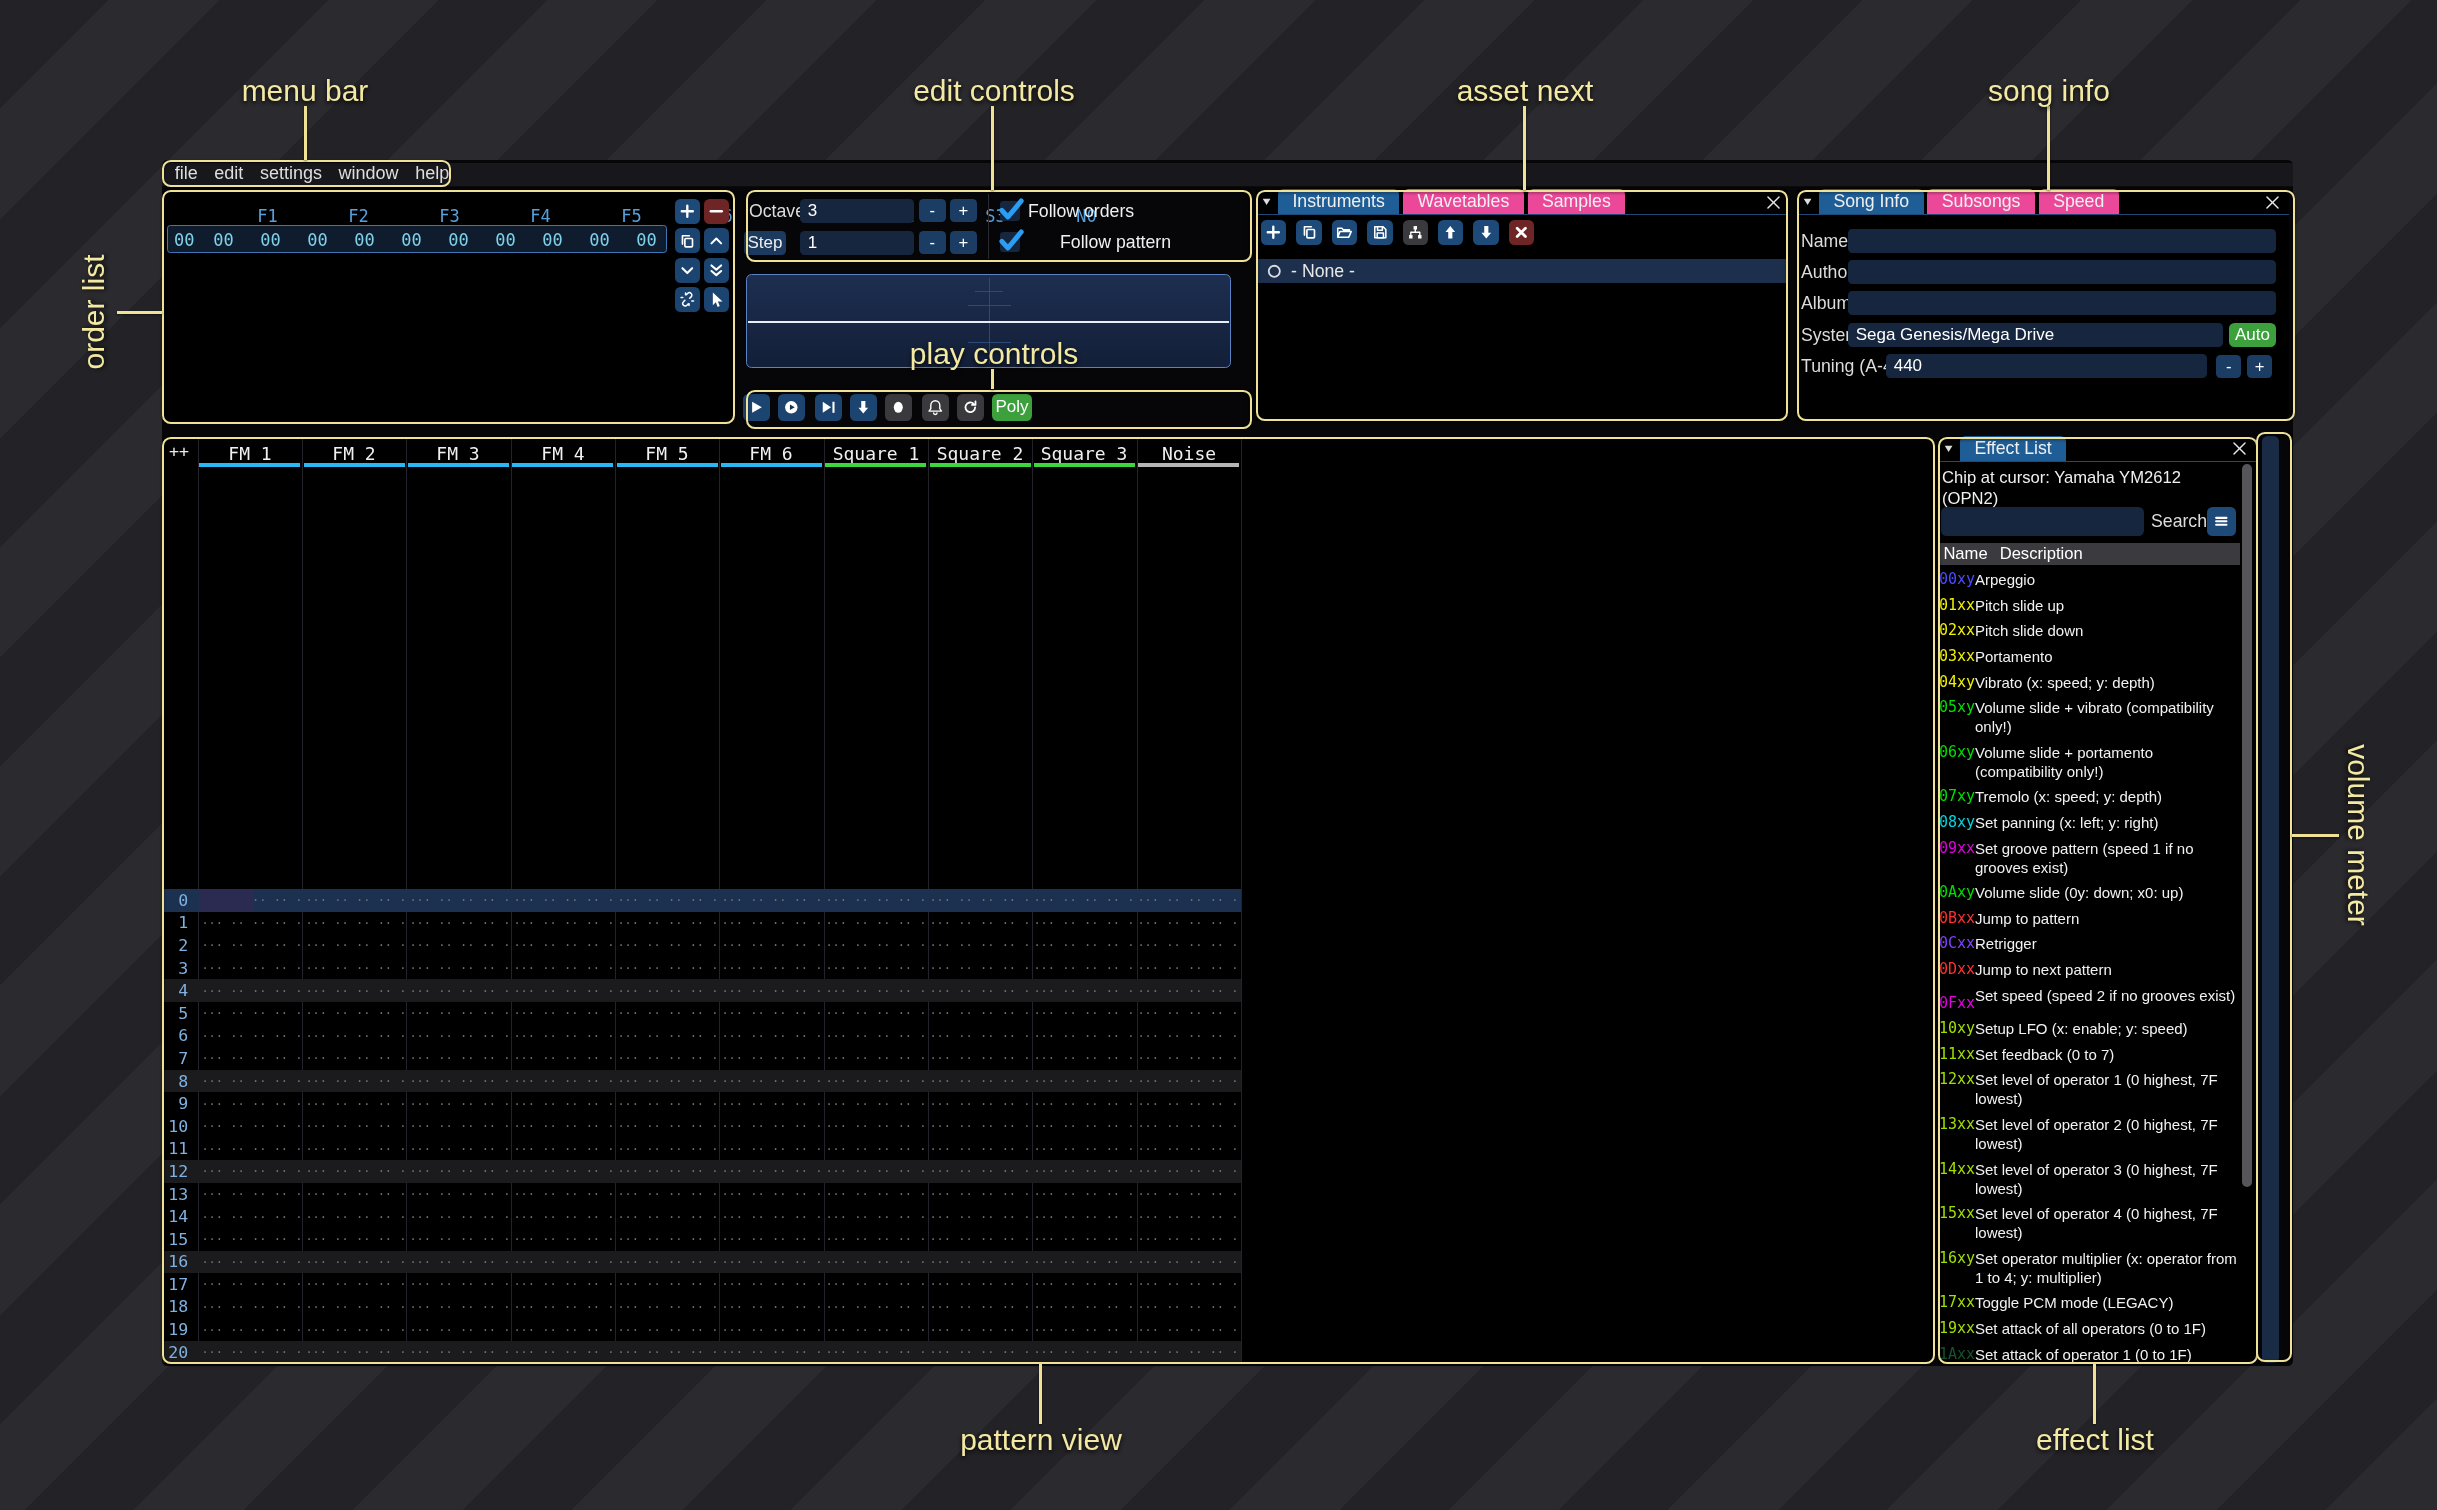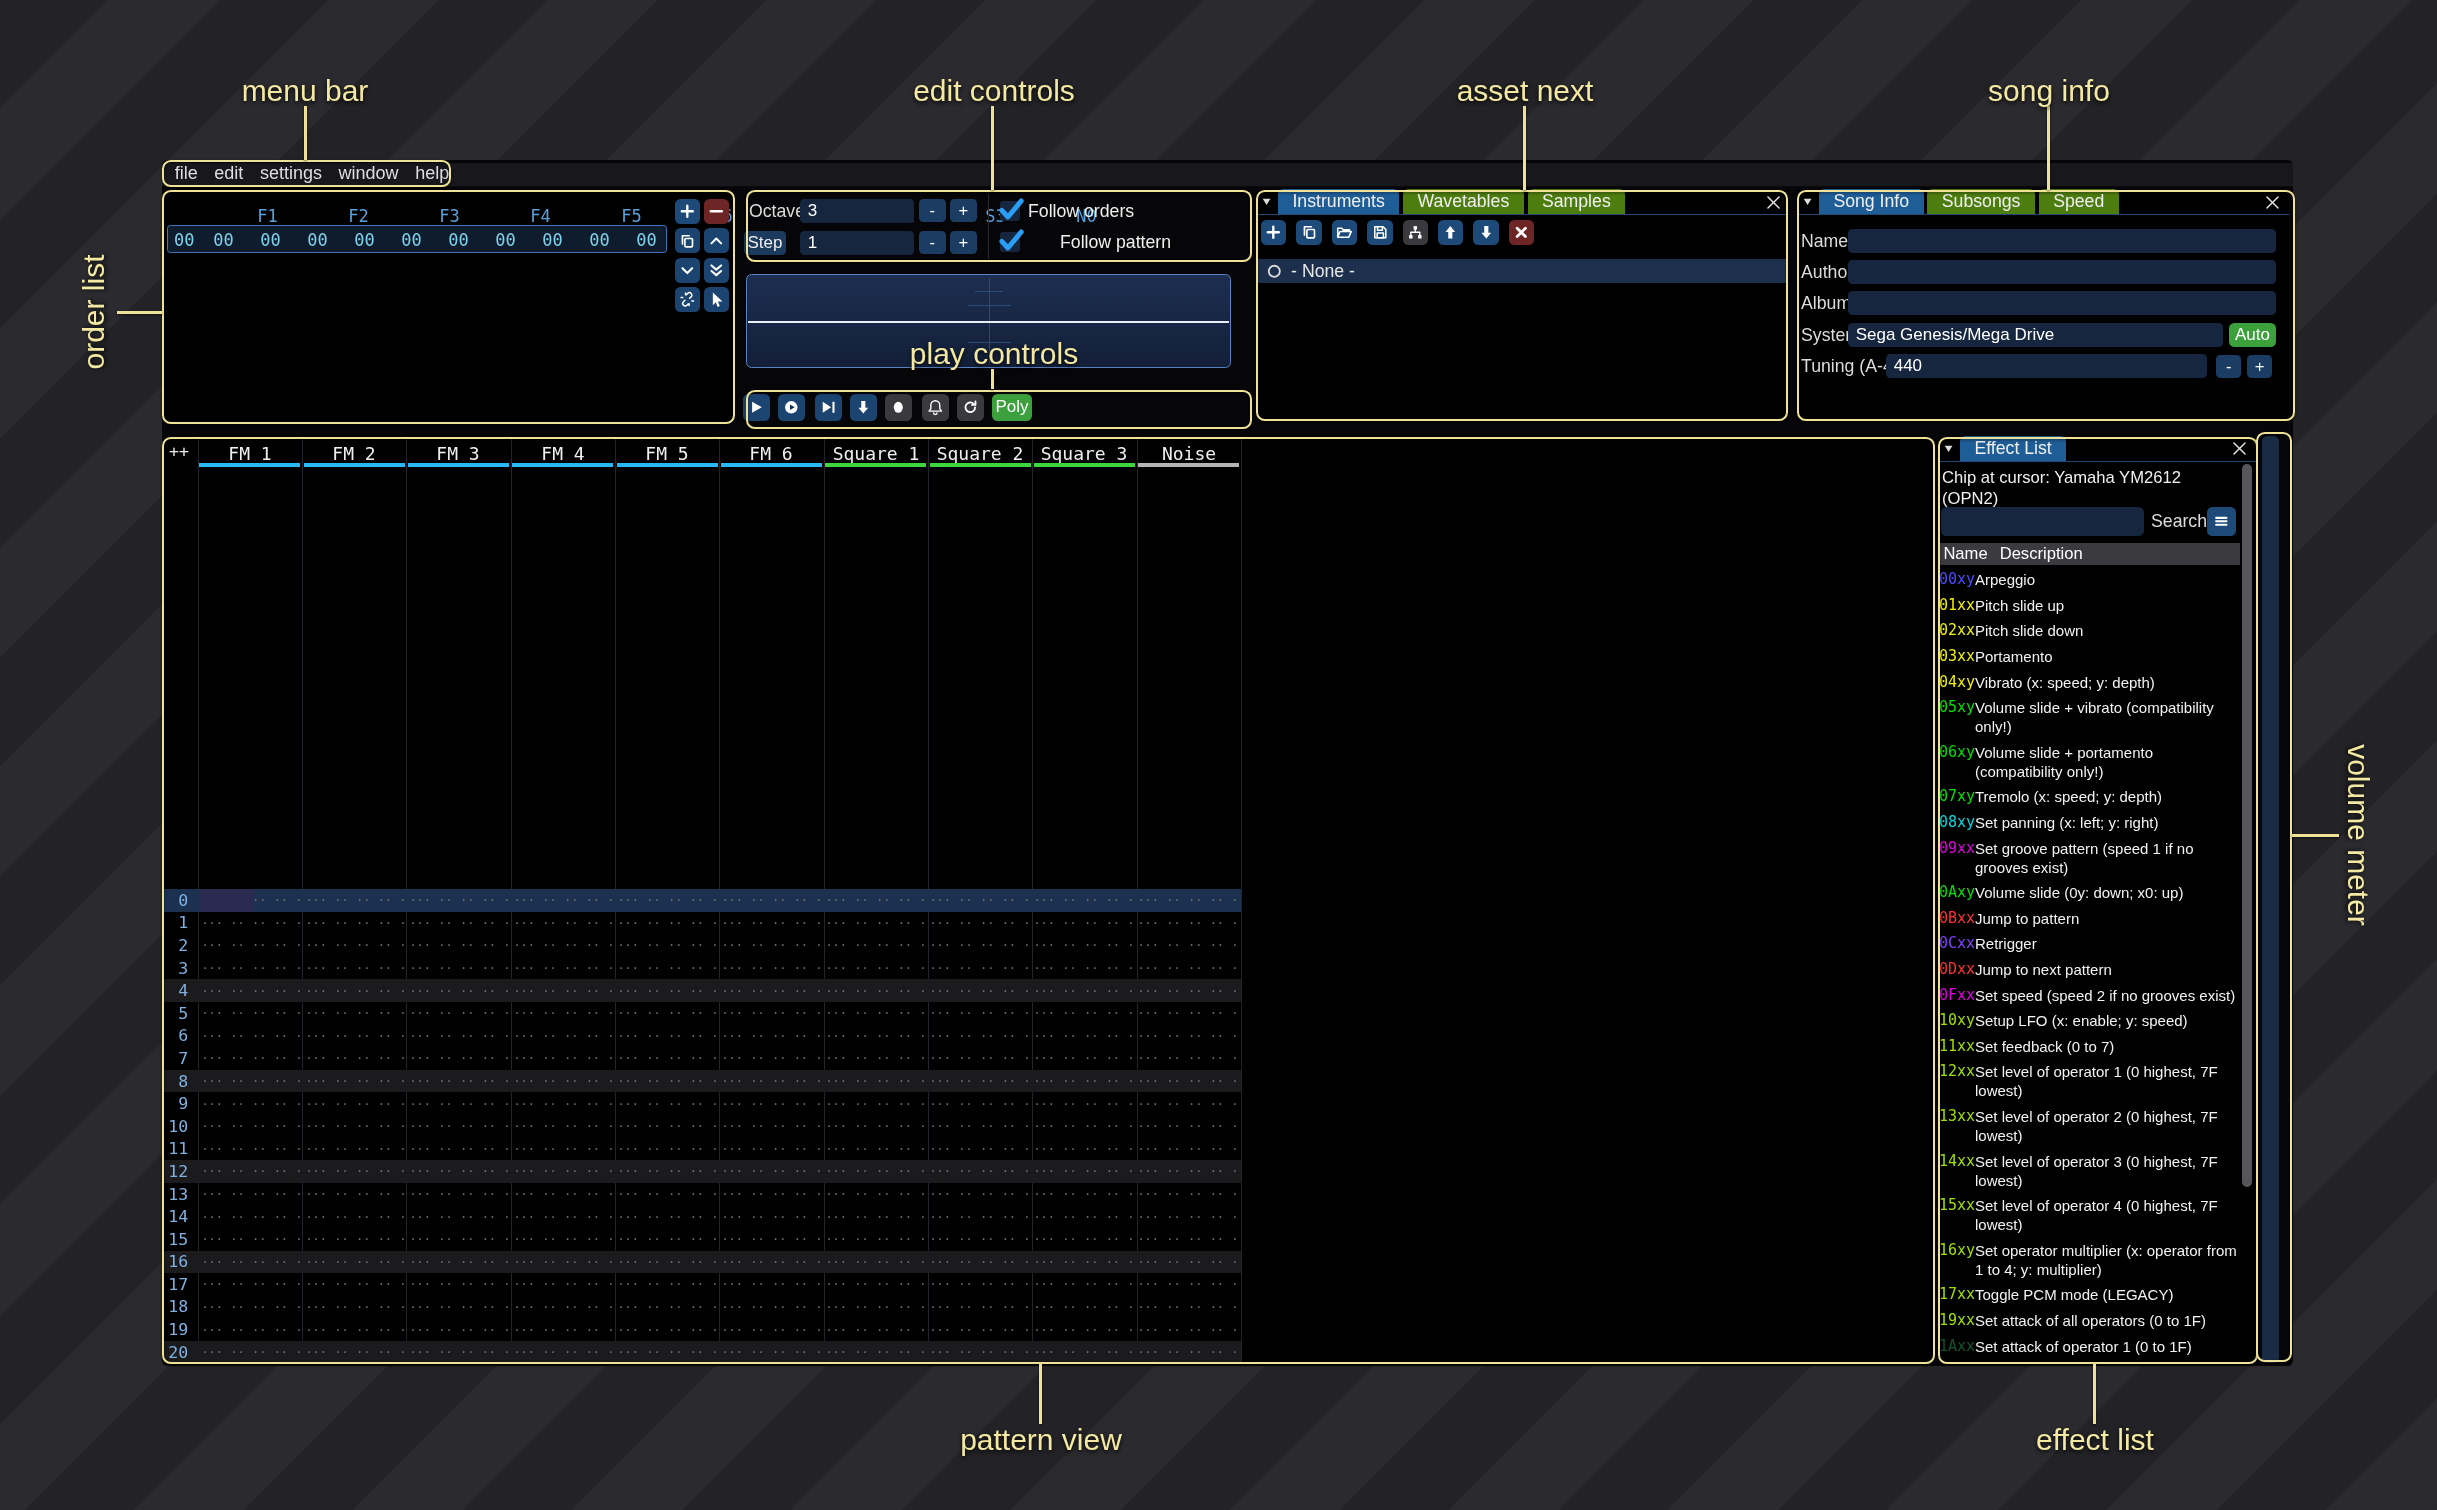--- a/index.html
+++ b/index.html
@@ -9,21 +9,21 @@
     font-family:"Liberation Sans",sans-serif;color:#e6e6e6;
   }
   .abs{position:absolute;}
   
   #window{position:absolute;left:162px;top:160px;width:2131px;height:1206px;background:#060608;border-radius:5.5px;}
   #menubar{position:absolute;left:162px;top:163px;width:2131px;height:24px;background:#18181c;display:flex;align-items:flex-start;padding-left:4.4px;box-sizing:border-box;border-bottom:1.1px solid #0a0a0c;}
   .menu-item{padding:0 8.3px;font-size:18px;color:#dedede;}
   
   .panel{position:absolute;background:#000;}
   .tabbar{position:absolute;display:flex;align-items:flex-end;border-bottom:1.7px solid #1f4a76;box-sizing:border-box;}
-  .tab{height:25px;line-height:25px;padding:0 14.4px;font-size:17.7px;color:#f0f0f0;background:#4d7c0f;border-radius:5.5px 5.5px 0 0;margin-right:3.9px;}
+  .tab{height:25px;line-height:25px;padding:0 14.4px;font-size:17.7px;color:#f0f0f0;background:#ec4899;border-radius:5.5px 5.5px 0 0;margin-right:3.9px;}
   .tab.active{background:#1f5d96;}
   .collapse-tri{width:22px;height:25px;display:flex;align-items:center;justify-content:center;color:#dcdcdc;}
   .close-x{position:absolute;width:20px;height:20px;color:#e8e8e8;}
   .input{position:absolute;background:#16263e;border-radius:4.4px;color:#fff;font-size:17px;display:flex;align-items:center;padding-left:7.7px;box-sizing:border-box;}
   .sbtn{position:absolute;width:26.5px;background:#1c3d63;border-radius:4.4px;color:#fff;font-size:16.6px;display:flex;align-items:center;justify-content:center;}
   .ibtn{border-radius:5.5px;display:flex;align-items:center;justify-content:center;color:#fff;}
   .blue{background:#1d4a78;} .navy{background:#1c4470;} .gray{background:#3a3a3e;} .red{background:#6e2525;} .green{background:#3ca03c;}
   .label{position:absolute;font-size:17.7px;color:#dcdcdc;display:flex;align-items:center;}
   .mono{font-family:"DejaVu Sans Mono",monospace;}
   svg.ic{display:block;}
@@ -781,21 +781,21 @@
       <span class="fxcode" style="color: rgb(128, 64, 255);">0Cxx</span>
       <span class="fxdesc">Retrigger</span>
     </div>
 
     <div class="fxrow">
       <span class="fxcode" style="color: rgb(255, 48, 48);">0Dxx</span>
       <span class="fxdesc">Jump to next pattern</span>
     </div>
 
     <div class="fxrow">
-      <span class="fxcode" style="color: rgb(224, 0, 224);">0Fxx</span>
+      <span class="fxcode" style="color: rgb(224, 0, 224); margin-top: 8px;">0Fxx</span>
       <span class="fxdesc">Set speed (speed 2 if no grooves exist)</span>
     </div>
 
     <div class="fxrow">
       <span class="fxcode" style="color: rgb(160, 224, 0);">10xy</span>
       <span class="fxdesc">Setup LFO (x: enable; y: speed)</span>
     </div>
 
     <div class="fxrow">
       <span class="fxcode" style="color: rgb(160, 224, 0);">11xx</span>

